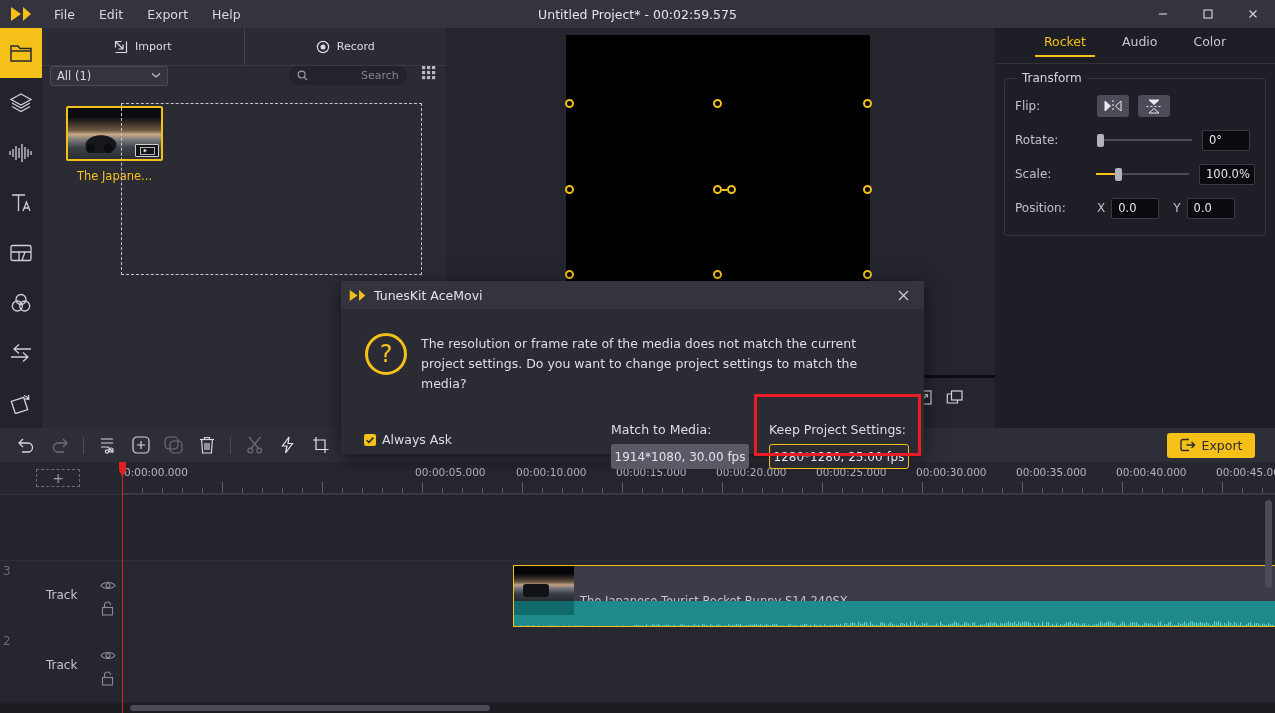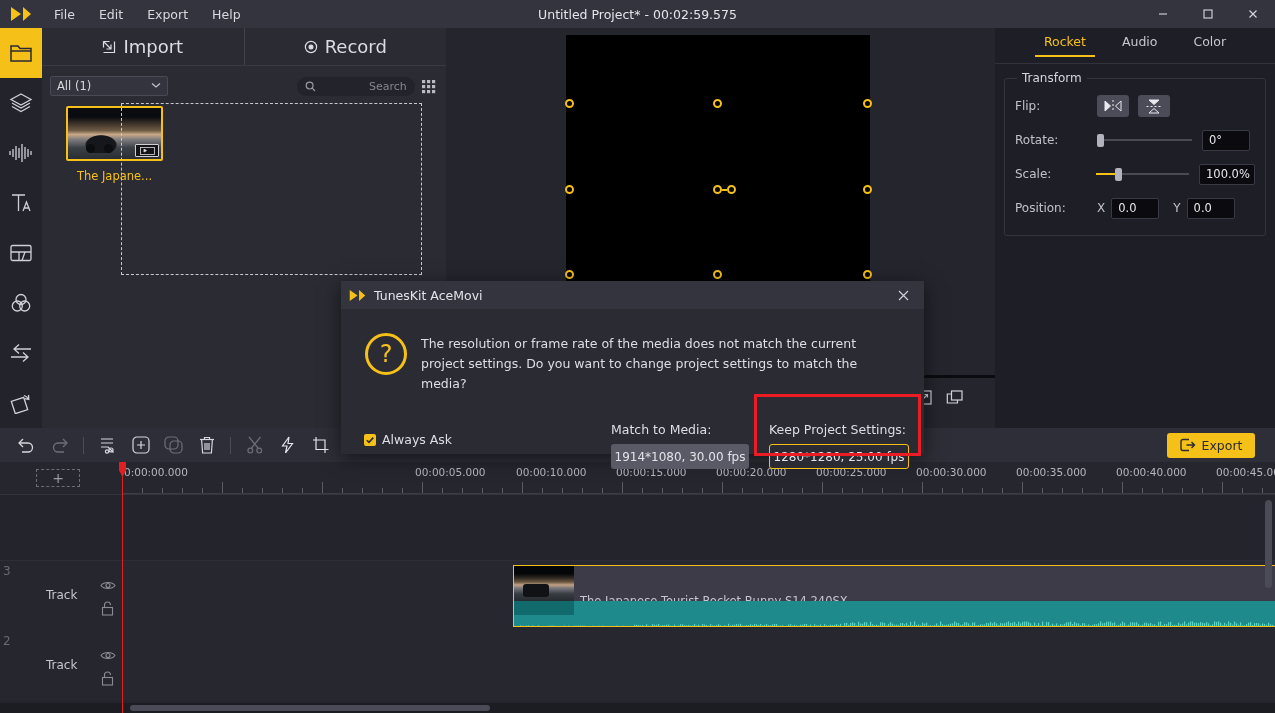--- a/index.html
+++ b/index.html
@@ -45,25 +45,25 @@
   .media-panel {
     position: absolute; left: 42px; top: 28px; width: 404px; height: 400px;
     background: #2b2b34;
   }
   .media-tabs {
     height: 38px; display: flex; align-items: stretch; background: #2b2b34;
     border-bottom: 1px solid #3a3a45;
   }
   .media-tab {
     flex: 1; display: flex; align-items: center; justify-content: center; gap: 7px;
-    font-size: 18px; color: #dcdce2; cursor: pointer;
+    font-size: 11px; color: #dcdce2; cursor: pointer;
   }
   .media-tab + .media-tab { border-left: 1px solid #43434f; }
   .media-filterbar {
-    height: 30px; display: flex; align-items: flex-end; padding: 0 8px; 
+    height: 30px; display: flex; align-items: flex-start; padding: 0 8px; gap: 8px;
     background: #2b2b34;
   }
   .dropdown {
     width: 118px; height: 20px; background: #34343f; border: 1px solid #4a4a57; border-radius: 2px;
     display: flex; align-items: center; padding: 0 6px; font-size: 11.5px; color: #d8d8de;
     cursor: pointer; position: relative;
   }
   .dropdown .chev { position: absolute; right: 6px; top: 5px; }
   .searchbox {
     width: 118px; height: 19px; margin-left: auto; background: #23232c; border-radius: 9px;

